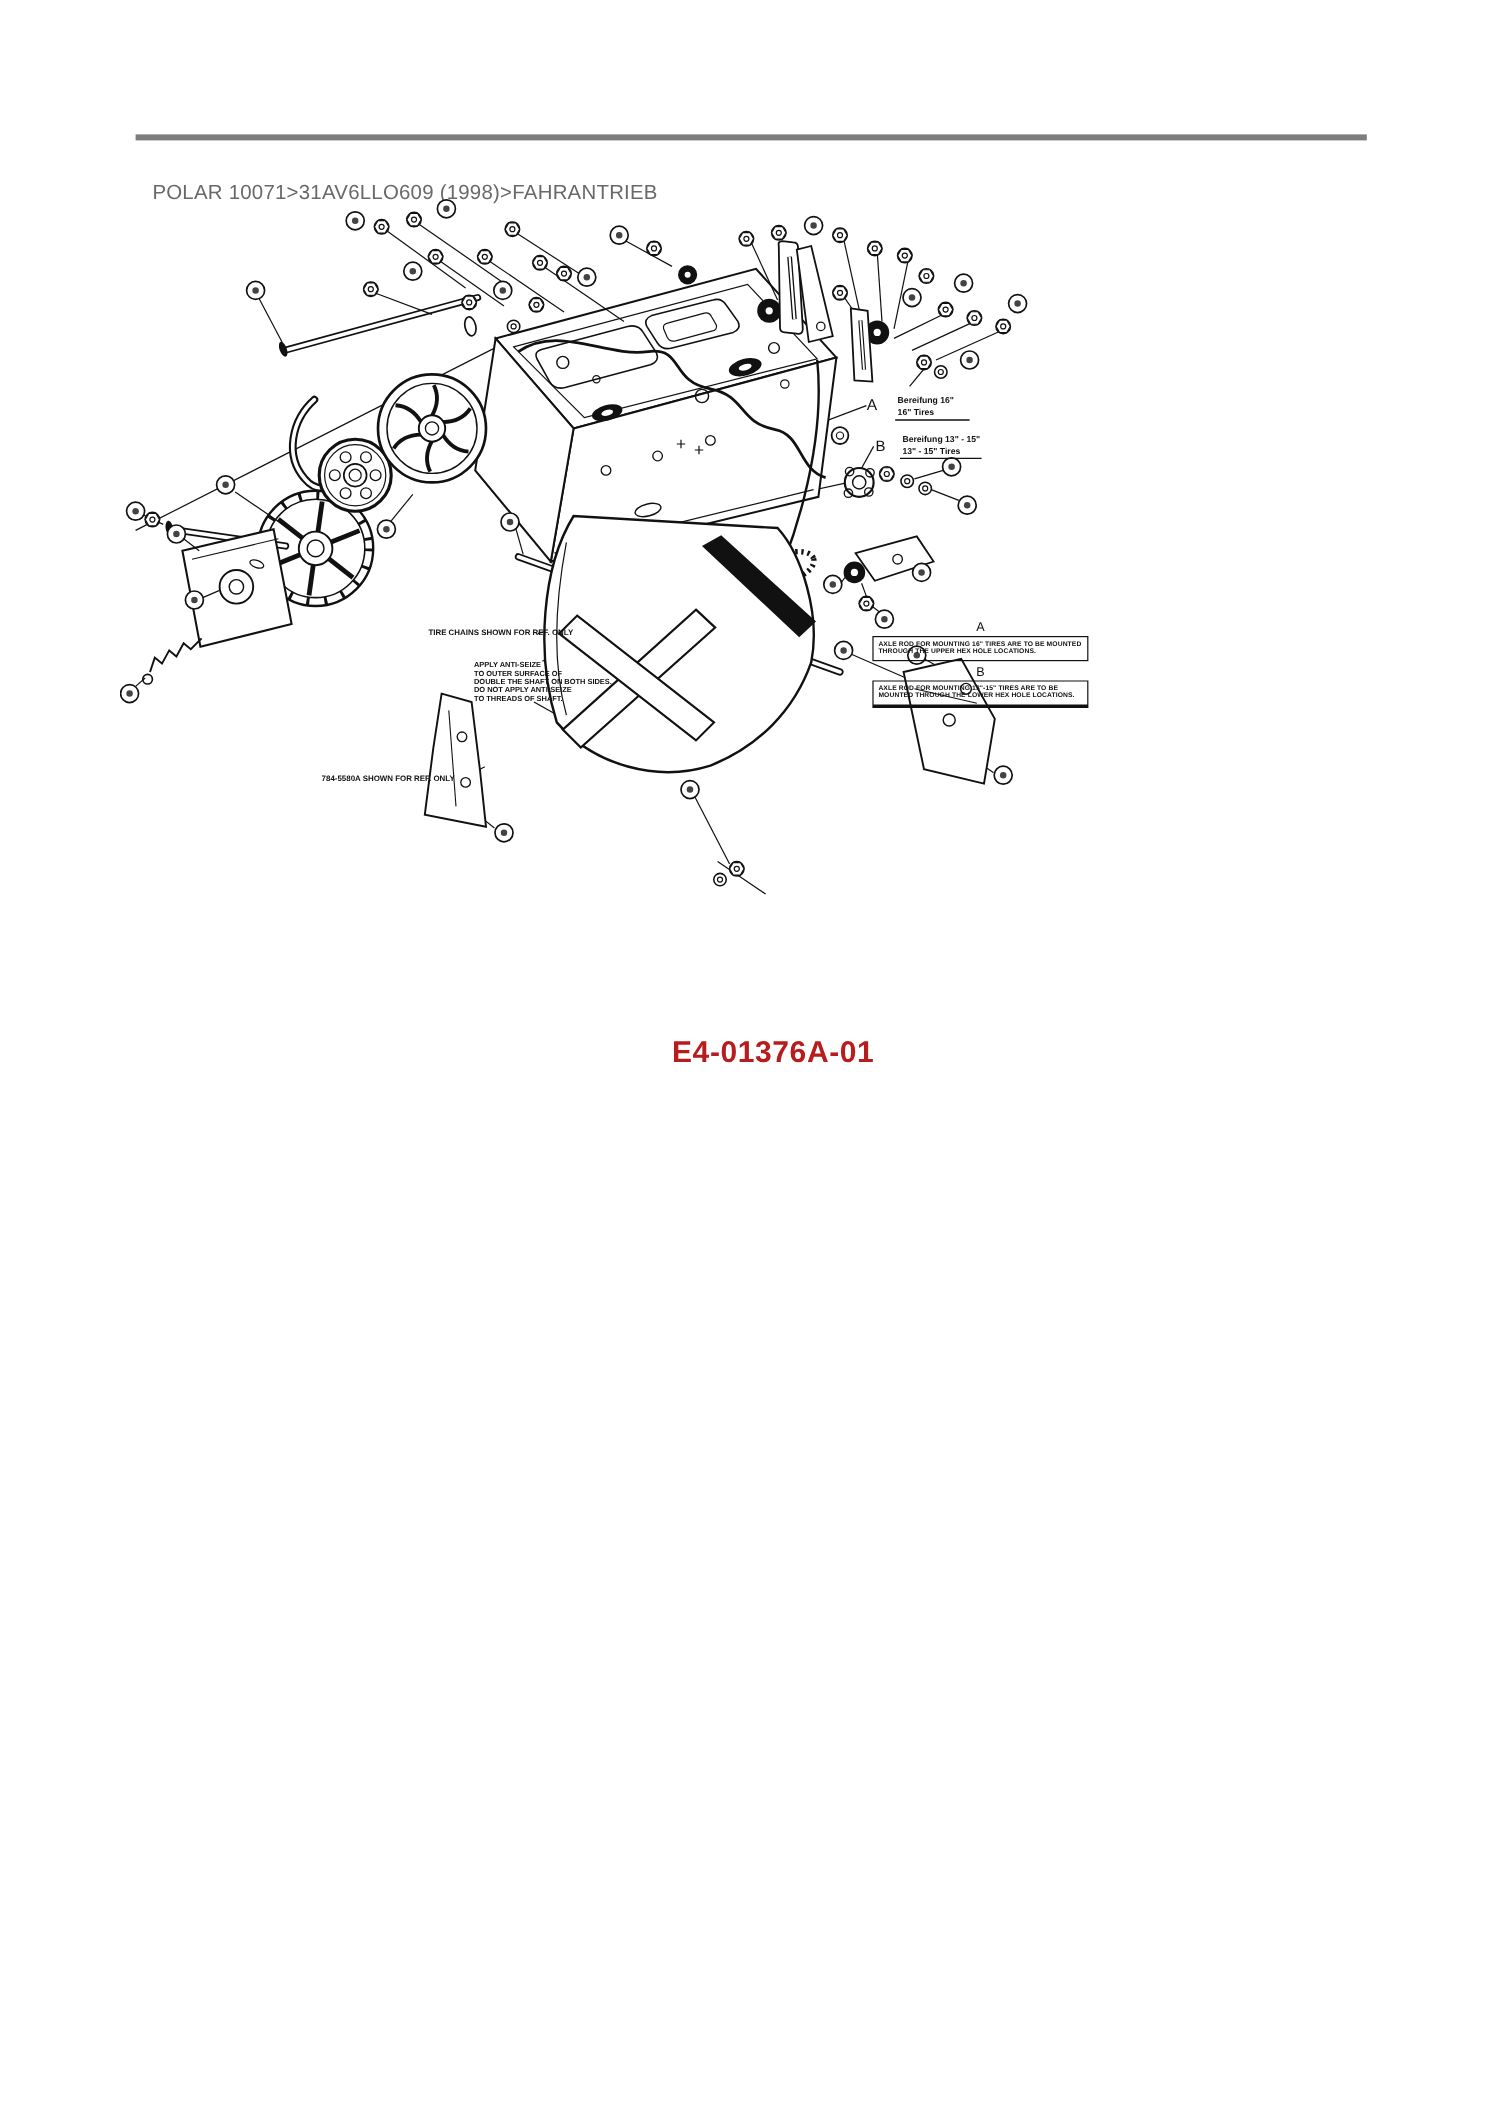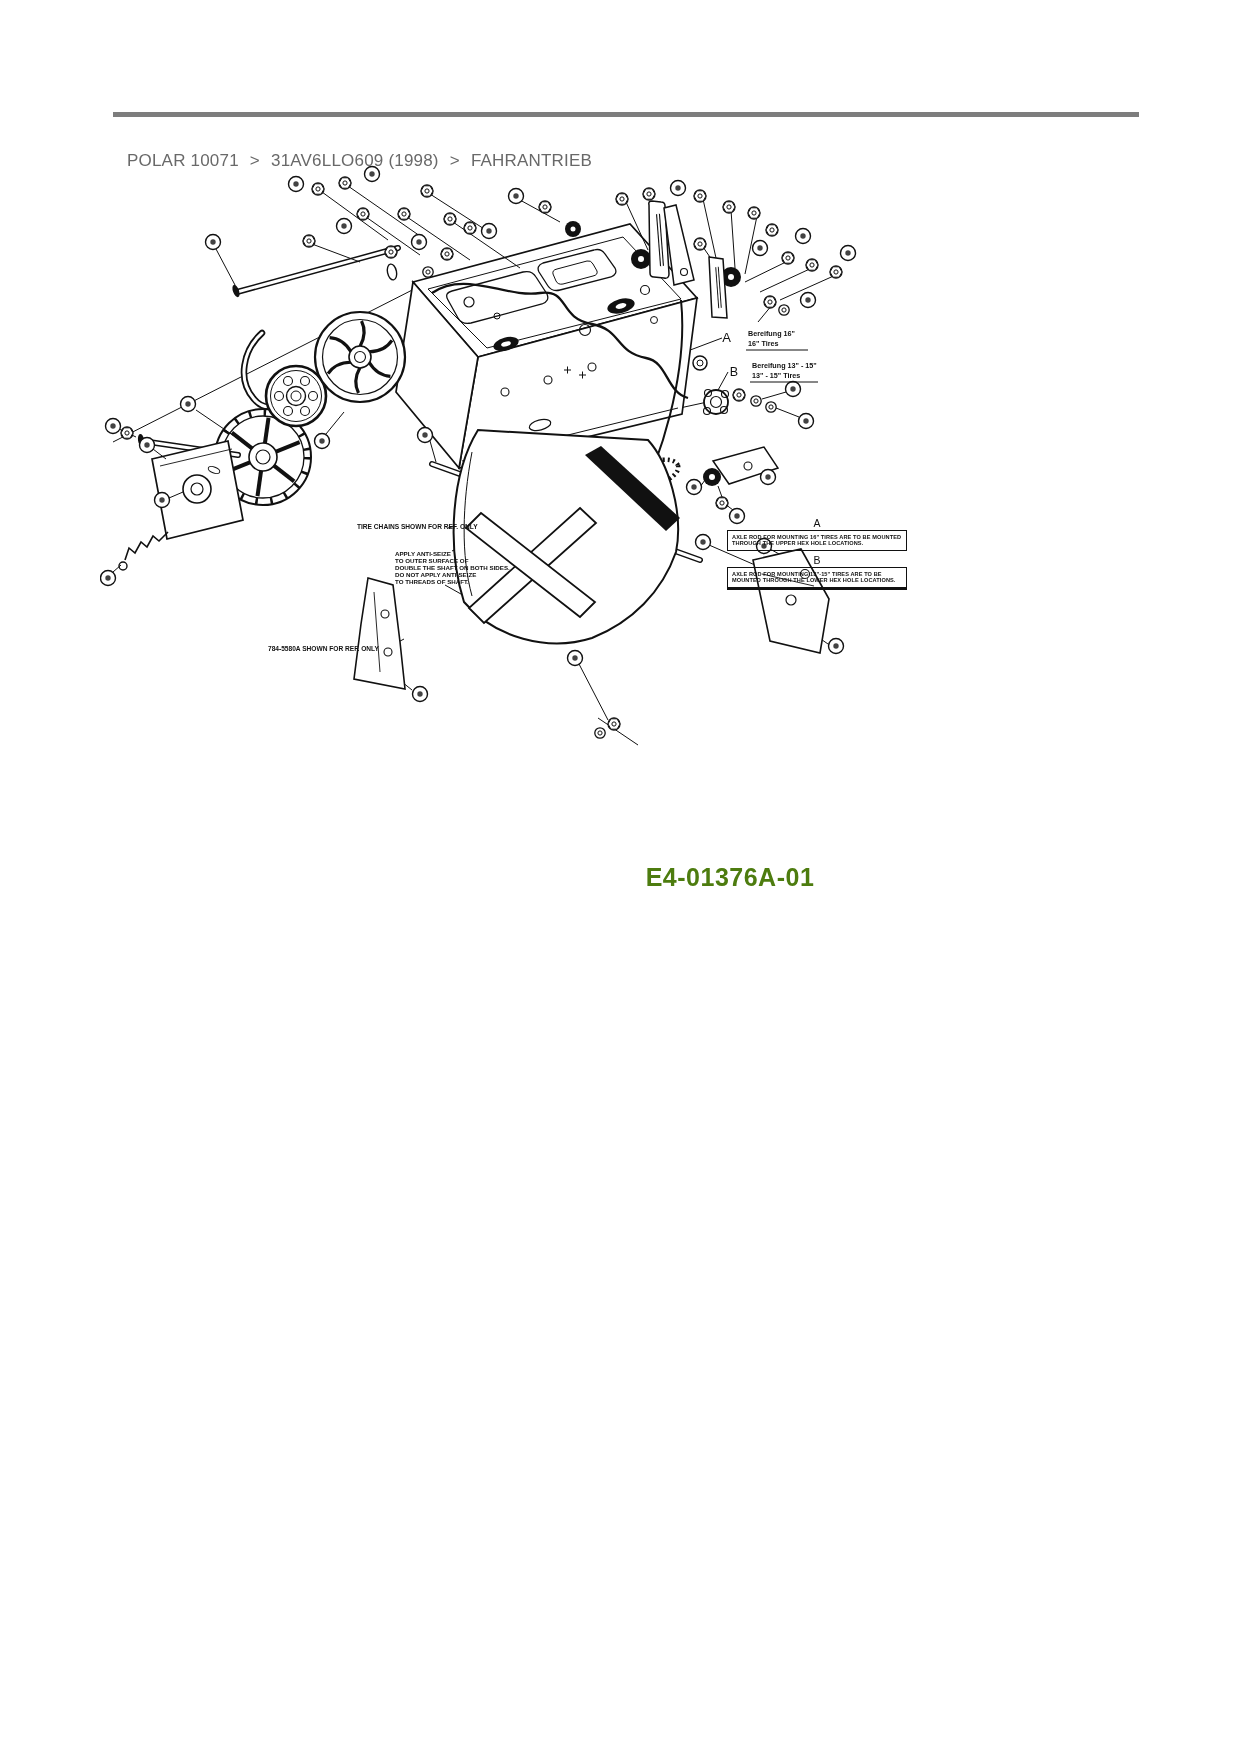--- a/index.html
+++ b/index.html
@@ -2,42 +2,42 @@
 <html><head>
 <meta charset="utf-8">
 <style>
   html,body{margin:0;padding:0;}
   body{
     width:1240px;height:1754px;position:relative;background:#ffffff;
     font-family:"Liberation Sans",sans-serif;overflow:hidden;
   }
   .divider{position:absolute;left:113px;top:112px;width:1026px;height:5px;background:#7d7d7d;}
   .breadcrumb{
-    position:absolute;left:127px;top:151px;display:flex;gap:11px;align-items:flex-start;
+    position:absolute;left:127px;top:151px;display:flex;align-items:flex-start;
     font-size:17px;color:#696969;letter-spacing:.2px;white-space:nowrap;
   }
   .crumb{cursor:pointer;}
   .diagram-wrap{position:absolute;left:100px;top:165px;width:830px;height:620px;}
   svg{display:block;}
   .k{stroke:#111;fill:none;}
   .w{stroke:#111;fill:#fff;}
   .blk{fill:#111;stroke:none;}
   .t{font-family:"Liberation Sans",sans-serif;font-weight:bold;fill:#111;}
   .tl{font-family:"Liberation Sans",sans-serif;font-weight:normal;fill:#111;}
   .infobox-col{position:absolute;left:727px;top:517px;width:180px;color:#111;}
   .abox-label{text-align:center;font-size:10.5px;line-height:12px;color:#111;font-weight:normal;}
   .abox-body{
     border:1px solid #111;font-size:5.6px;line-height:6.4px;padding:3px 4px;
     font-weight:bold;letter-spacing:.1px;margin-top:1px;color:#111;
   }
   .abox-b .abox-body{border-bottom-width:3px;}
   .abox-b{margin-top:3px;}
   .drawnum{
-    position:absolute;left:560px;top:863px;width:340px;text-align:center;
-    font-size:25px;font-weight:bold;color:#4d7c0f;letter-spacing:.5px;
+    position:absolute;left:560px;top:863px;width:340px;
+    font-size:25px;font-weight:bold;color:#b91c1c;letter-spacing:.5px;
   }
 </style>
 </head>
 <body>
 
 <div class="divider"></div>
 
 <nav class="breadcrumb">
   <span class="crumb">POLAR 10071</span>
   <span class="sep">&gt;</span>

